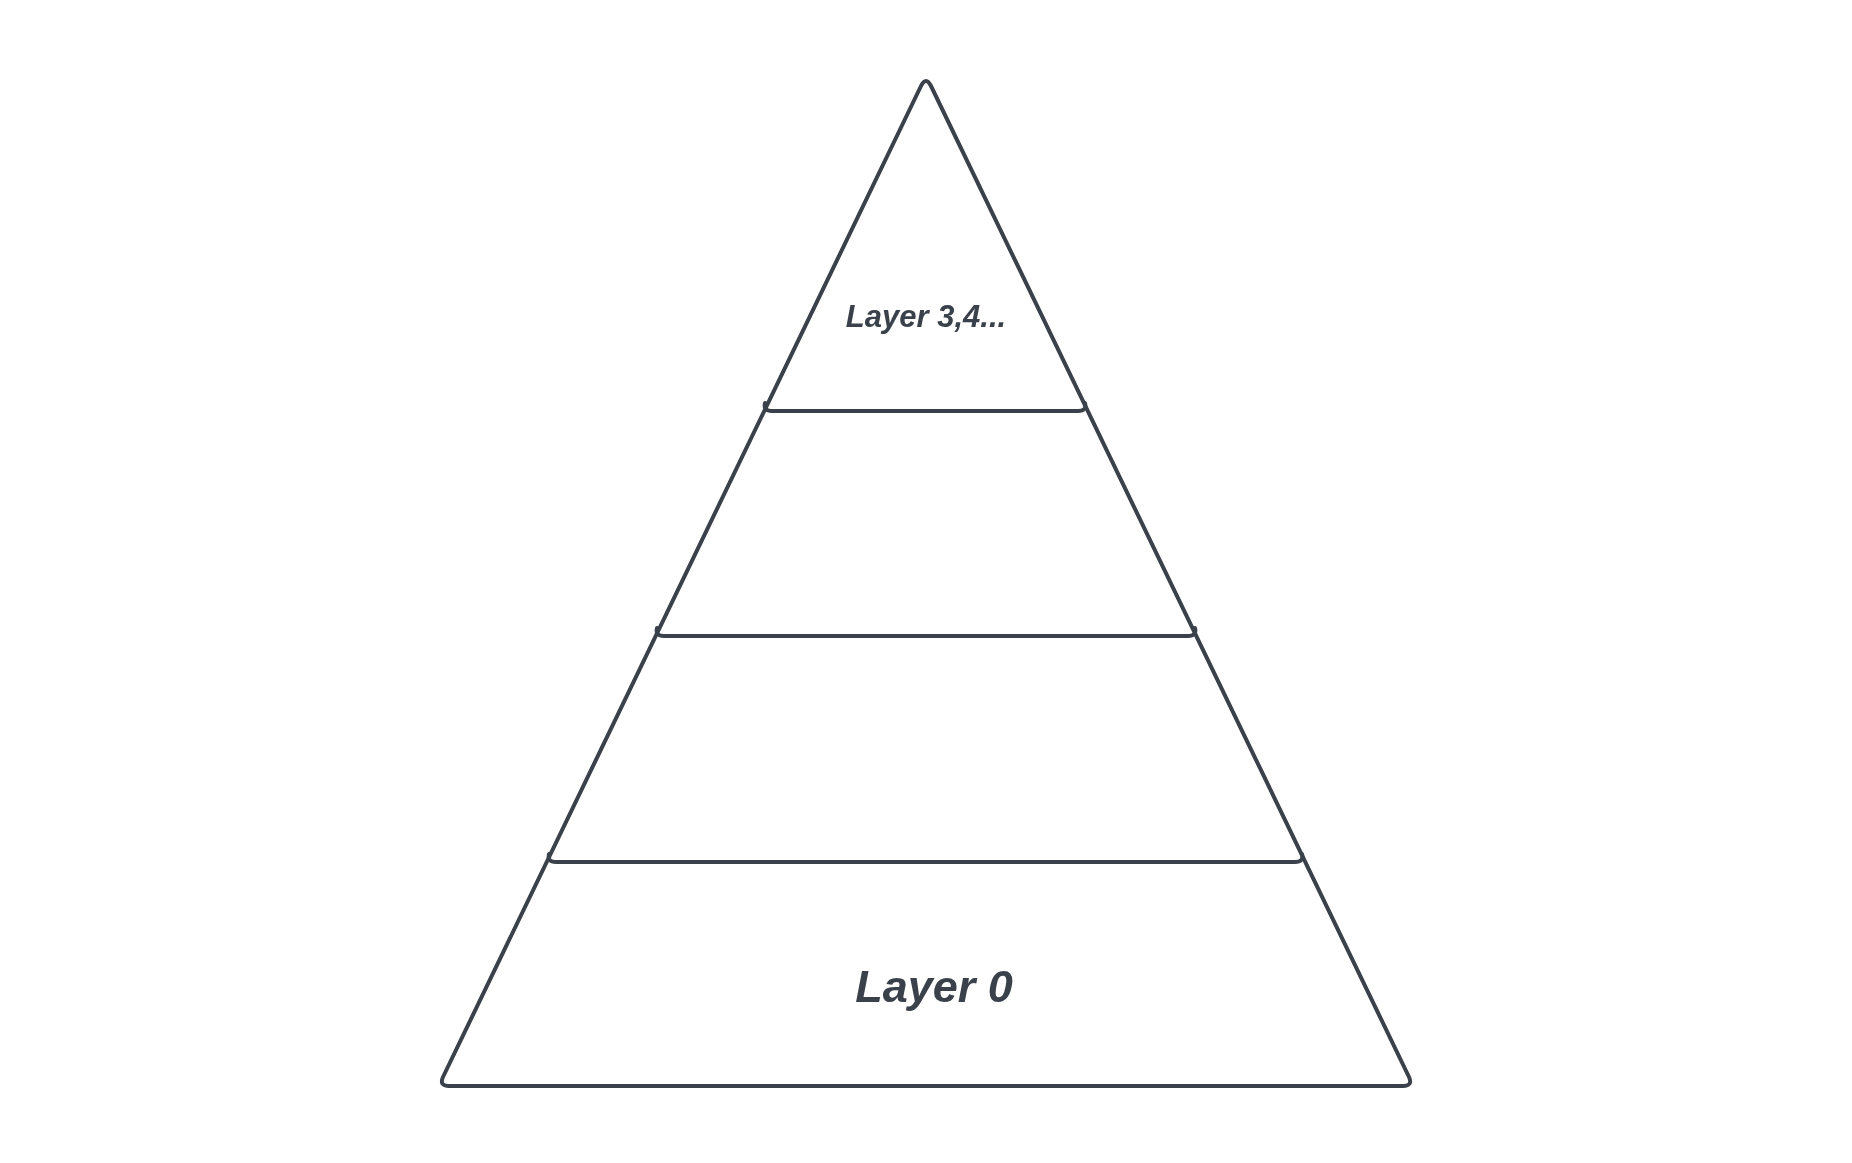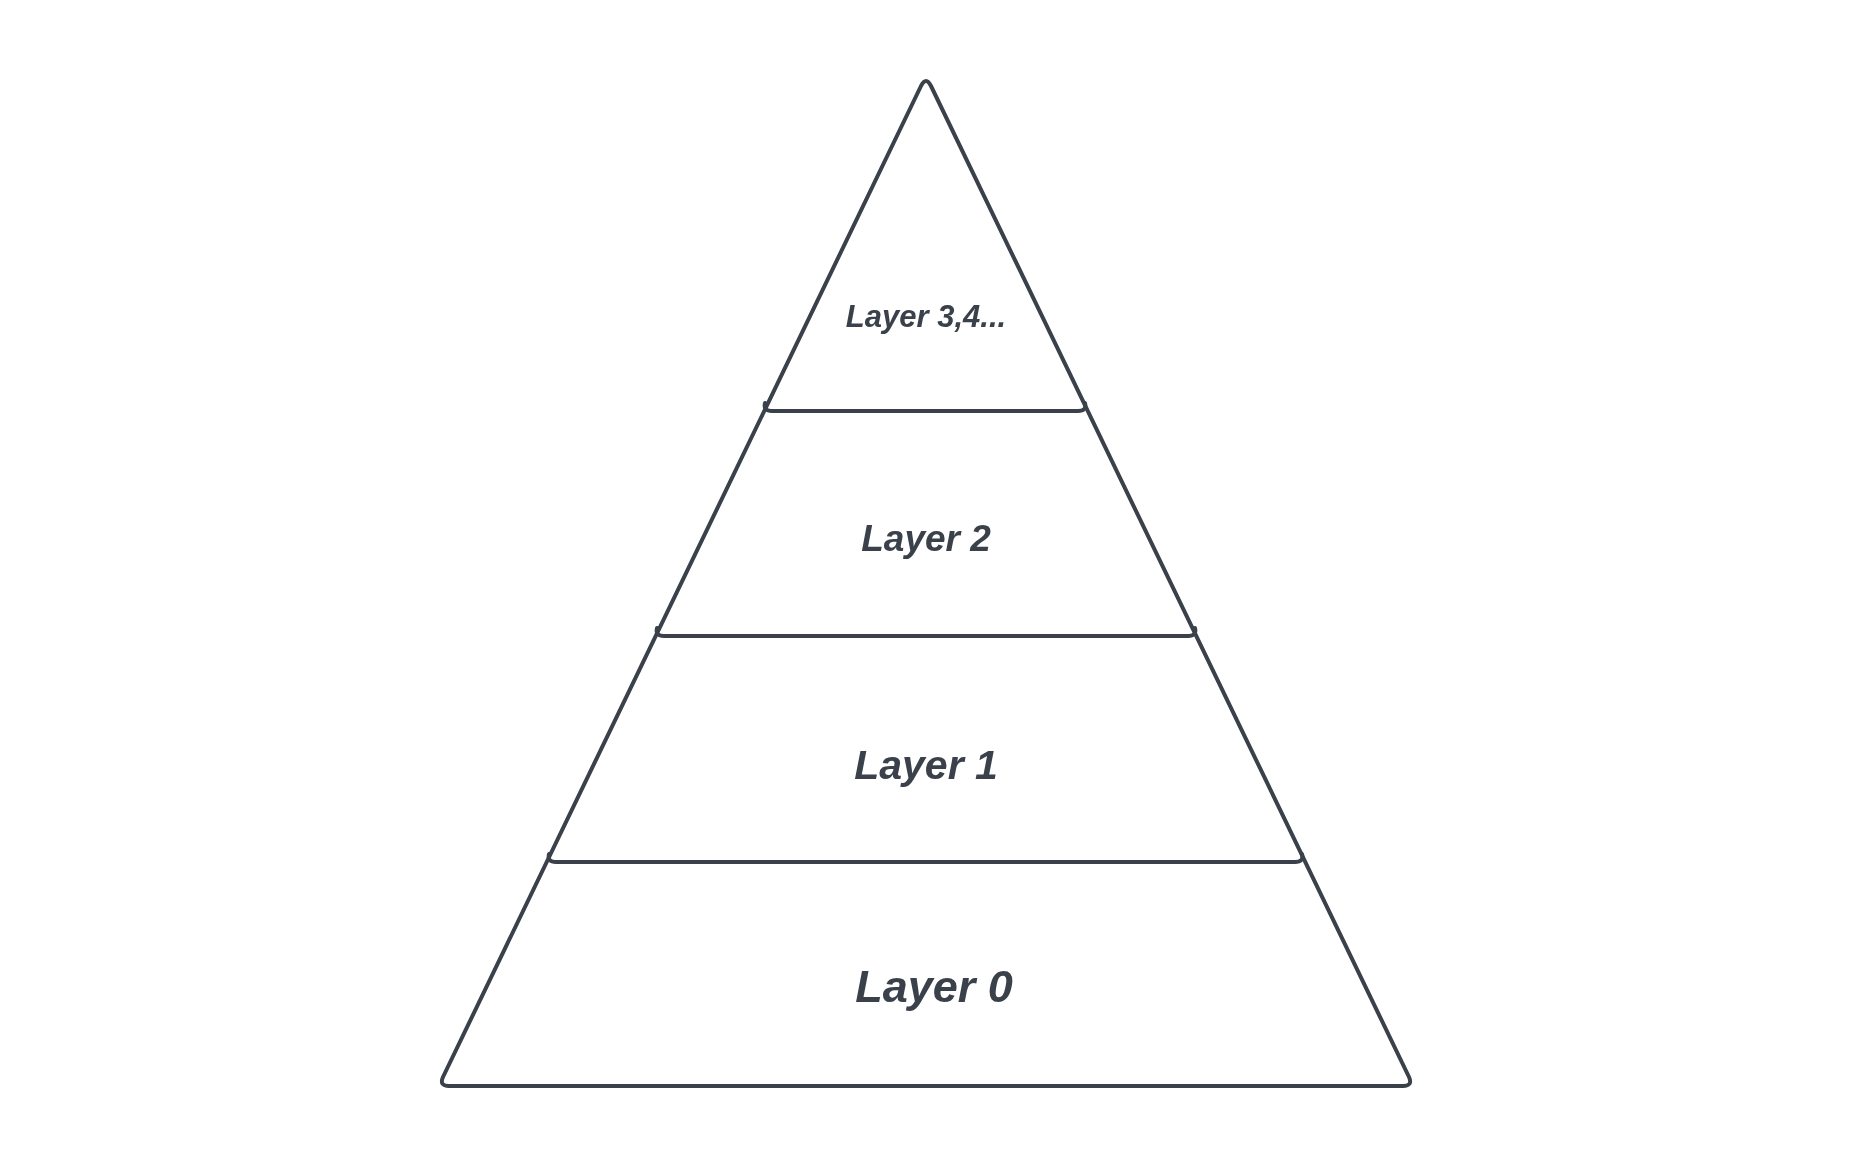--- a/index.html
+++ b/index.html
@@ -51,18 +51,16 @@
       <path d="M 765 403 Q 763 411 772 411 L 1078 411 Q 1087 411 1085 403"></path>
 
       <path d="M 657 628 Q 655 636 664 636 L 1188 636 Q 1197 636 1195 628"></path>
 
       <path d="M 549 854 Q 547 862 556 862 L 1295 862 Q 1304 862 1302 854"></path>
     </g>
   </svg>
 
   <div class="layer-label" style="top: 316px; font-size: 31px; color: #3a414a;">Layer 3,4...</div>
 
-  <div class="layer-label" style="top: 538px; font-size: 37px; color: #3a414a;">Layer 2</div>
 
-  <div class="layer-label" style="top: 765px; font-size: 41px; color: #3a414a;">Layer 1</div>
 
   <div class="layer-label" style="top: 986px; font-size: 45px; color: #3a414a; margin-left: 8px;">Layer 0</div>
 </div>
 
 </body></html>

